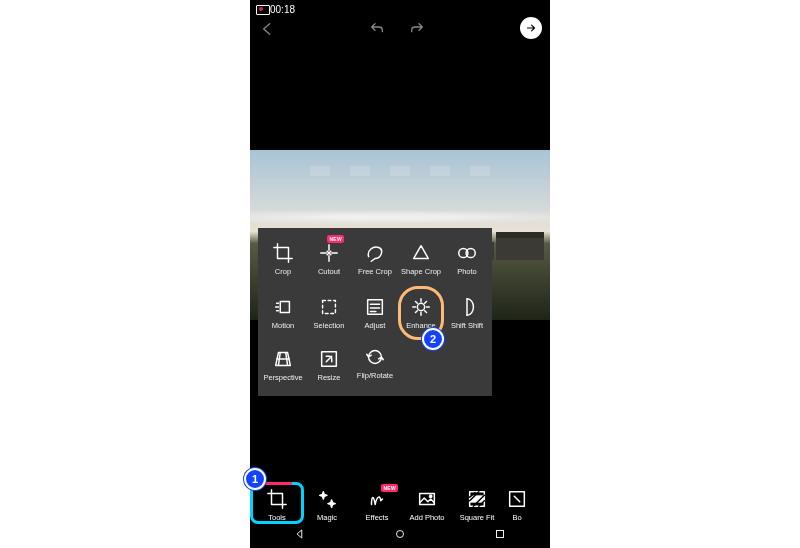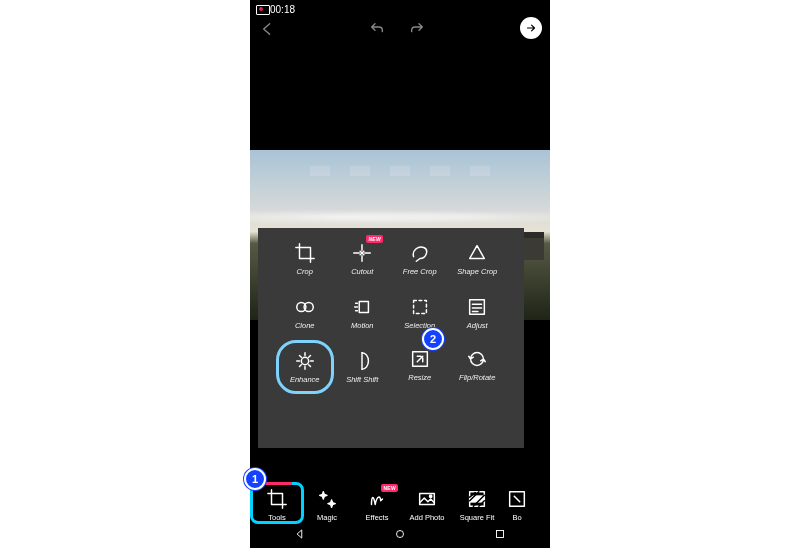--- a/index.html
+++ b/index.html
@@ -24,28 +24,28 @@
   .canvas{position:absolute;left:0;right:0;top:150px;height:170px;
     background:linear-gradient(to bottom,#a9c3d6 0%,#d9dbd9 38%,#e8e2d4 48%,#565a44 55%,#1e2417 100%);}
   .cloud{position:absolute;left:0;right:0;top:34%;height:18px;background:radial-gradient(ellipse at 30% 50%,rgba(255,255,255,.6),transparent 60%),radial-gradient(ellipse at 70% 50%,rgba(255,255,255,.45),transparent 55%);}
   .bldg{position:absolute;right:6px;top:48%;width:48px;height:22px;background:#3b3a35;border-top:6px solid #2c2b27;}
   .bldg::before{content:"";position:absolute;left:-12px;top:4px;width:10px;height:18px;background:#3b3a35;}
   
   
   .wm{position:absolute;left:20%;right:20%;top:16px;height:10px;background:repeating-linear-gradient(90deg,rgba(255,255,255,.14) 0 20px,transparent 20px 40px);}
 
   
-  .panel{position:absolute;left:8px;top:228px;width:230px;background:#3a3a3a;display:grid;grid-template-columns:repeat(4,1fr);padding:4px 18px 6px;font-style:italic;}
+  .panel{position:absolute;left:8px;top:228px;width:230px;background:#3a3a3a;display:grid;grid-template-columns:repeat(5,1fr);padding:4px 2px 6px;}
   .tool{display:flex;flex-direction:column;align-items:center;justify-content:center;height:54px;color:#eee;font-size:7.5px;position:relative;}
   .tool .ico{width:22px;height:22px;margin-bottom:3px;position:relative;}
   .tool .ico svg{width:100%;height:100%;stroke:#fff;stroke-width:1.6;fill:none;stroke-linecap:round;stroke-linejoin:round;}
   .badge{position:absolute;top:3px;right:8px;background:#ff2a6d;color:#fff;font-size:5px;font-weight:700;padding:1px 2px;border-radius:2px;letter-spacing:.3px;}
   .tool.lastrow{height:50px;}
   .panel .tool:nth-child(n+13){margin-top:-2px;}
-  .tool-hl{border:3px solid #7dd3fc;border-radius:20px;box-sizing:border-box;}
+  .tool-hl{border:3px solid #fdba74;border-radius:20px;box-sizing:border-box;}
 
   
   .tabs{position:absolute;left:0;right:0;bottom:24px;height:48px;display:flex;align-items:flex-end;padding:0 2px 2px;text-align:center;}
   .tab{flex:0 0 50px;display:flex;flex-direction:column;align-items:center;color:#fff;font-size:7.5px;position:relative;}
   .tab .ico{width:22px;height:22px;margin-bottom:3px;}
   .tab .ico svg{width:100%;height:100%;stroke:#fff;stroke-width:1.6;fill:none;stroke-linecap:round;stroke-linejoin:round;}
   .tab .underline{position:absolute;top:-6px;left:10px;right:10px;height:3px;background:#ff2a6d;display:none;}
   .tab.active .underline{display:block;}
   .tab-hl{position:absolute;left:-2px;top:-6px;right:-2px;bottom:-2px;border:3px solid #00d3ff;border-radius:8px;}
   .tab .badge{top:-4px;right:4px;}
@@ -123,21 +123,21 @@
               <path d="M12 4 L20 18 H4 Z"></path>
             </svg></span>
       <span>Shape Crop</span>
     </div>
 
     <div class="tool">
       <span class="ico"><svg viewBox="0 0 24 24">
               <circle cx="8" cy="12" r="5"></circle>
               <circle cx="16" cy="12" r="5"></circle>
             </svg></span>
-      <span>Clone</span>
+      <span>Photo</span>
     </div>
     <div class="tool">
       <span class="ico"><svg viewBox="0 0 24 24">
               <rect x="9" y="6" width="10" height="12"></rect>
               <path d="M5 8 H7 M4 12 H7 M5 16 H7"></path>
             </svg></span>
       <span>Motion</span>
     </div>
     <div class="tool">
       <span class="ico"><svg viewBox="0 0 24 24">
@@ -161,20 +161,26 @@
       <span>Enhance</span>
     </div>
     <div class="tool">
       <span class="ico"><svg viewBox="0 0 24 24">
               <path d="M12 3 C16 3 19 7 19 12 C19 17 16 21 12 21"></path>
               <path d="M12 3 V21"></path>
             </svg></span>
       <span>Shift Shift</span>
     </div>
 
+    <div class="tool lastrow">
+      <span class="ico"><svg viewBox="0 0 24 24">
+              <path d="M7 5 H17 L20 19 H4 Z M9 5 L7 19 M15 5 L17 19 M5 12 H19"></path>
+            </svg></span>
+      <span>Perspective</span>
+    </div>
     <div class="tool lastrow">
       <span class="ico"><svg viewBox="0 0 24 24">
               <rect x="4" y="4" width="16" height="16"></rect>
               <path d="M9 15 L15 9 M9 9 H13 M15 15 V11"></path>
             </svg></span>
       <span>Resize</span>
     </div>
     <div class="tool lastrow">
       <span class="ico"><svg viewBox="0 0 24 24">
               <path d="M5 12 a7 7 0 0 1 14 0 M19 12 a7 7 0 0 1 -14 0 M5 12 L3 9 M5 12 L8 10 M19 12 L21 15 M19 12 L16 14"></path>

